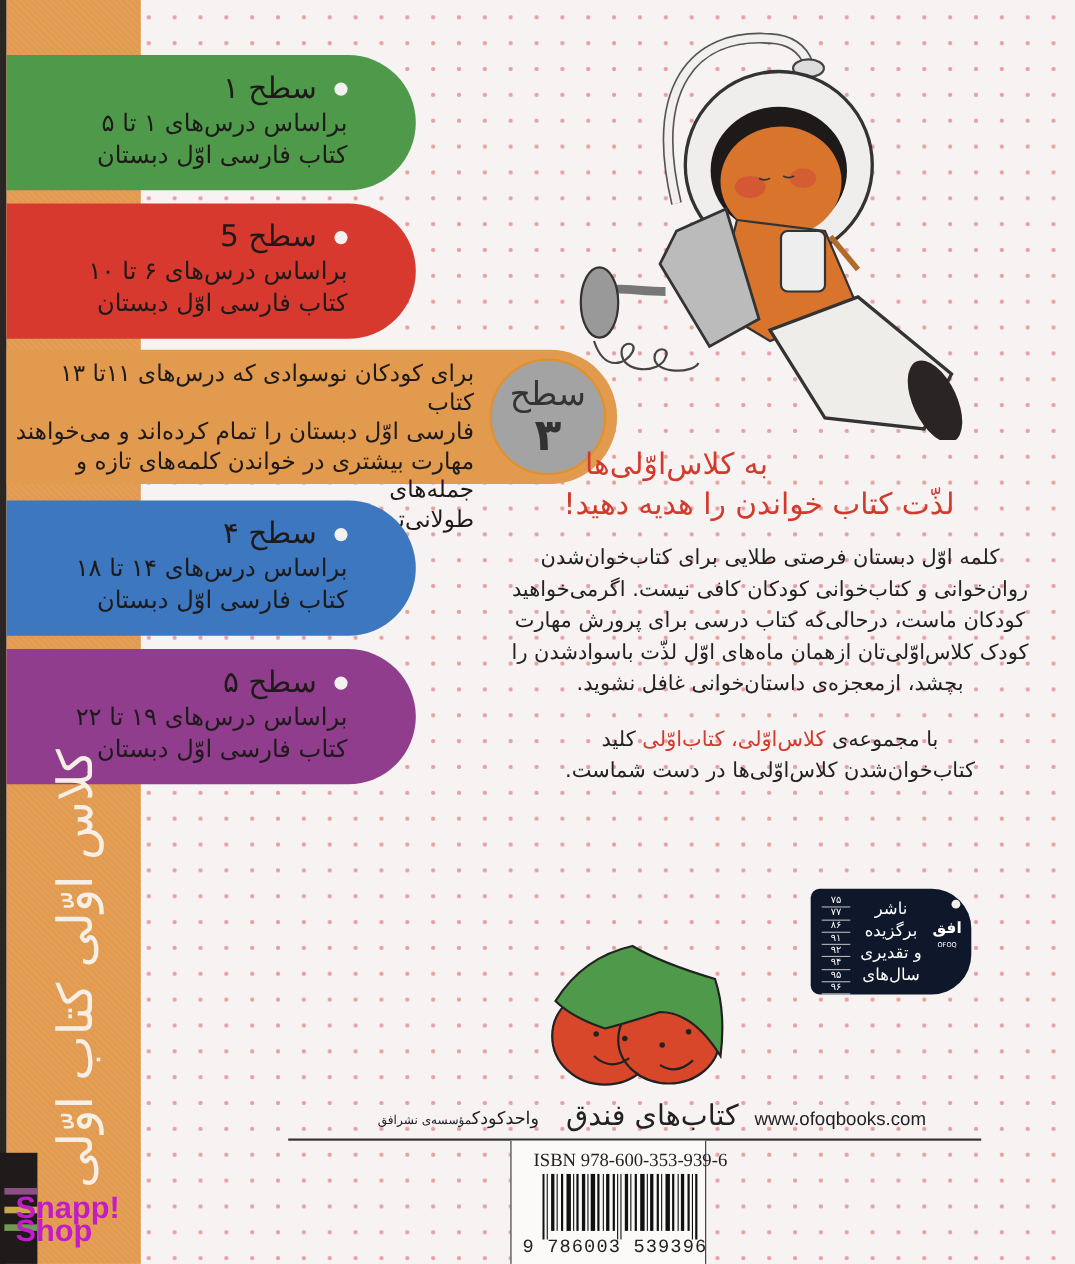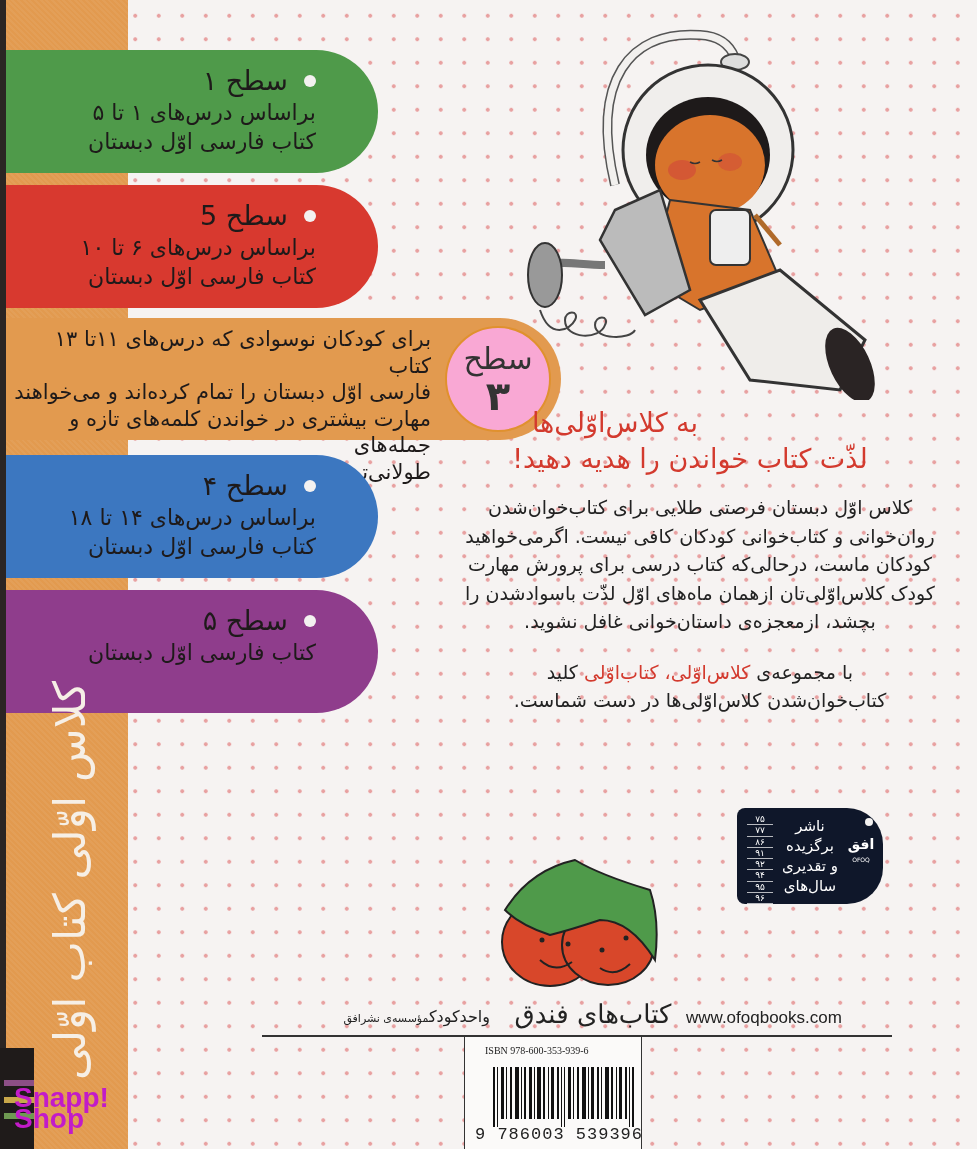--- a/index.html
+++ b/index.html
@@ -33,21 +33,21 @@
   .tab-2 { top: 185px; background: #d8392f; }
   .tab-4 { top: 455px; background: #3c77c0; }
   .tab-5 { top: 590px; background: #8f3d8c; }
 
   .level3 {
     position: absolute; left: 6px; top: 318px; width: 555px; height: 122px;
     background: #e29a4f; border-radius: 0 62px 62px 0; direction: rtl;
   }
   .level3 .circle {
     position: absolute; right: 10px; top: 8px; width: 106px; height: 106px; border-radius: 50%;
-    background: #f9a8d4; border: 2px solid #e0912e;
+    background: #a3a3a3; border: 2px solid #e0912e;
     display: flex; flex-direction: column; align-items: center; justify-content: center;
     color: #333;
   }
   .level3 .c-word { font-size: 30px; line-height: 34px; }
   .level3 .c-num { font-size: 40px; font-weight: bold; line-height: 40px; }
   .level3 .desc { position: absolute; right: 130px; top: 8px; width: 420px; font-size: 21px; line-height: 26.5px; color: #1e1a1a; }
 
   .headline { position: absolute; left: 430px; top: 405px; width: 520px; direction: rtl; text-align: center; color: #d33a2e; font-size: 27px; line-height: 36px; }
   .headline .h1 { padding-right: 150px; }
   .body-text { position: absolute; left: 440px; top: 493px; width: 520px; direction: rtl; text-align: center; font-size: 19px; line-height: 28.5px; color: #222; }
@@ -69,21 +69,21 @@
 
   .tomatoes { position: absolute; left: 490px; top: 850px; width: 180px; height: 140px; }
 
   .publisher-row { position: absolute; left: 260px; top: 1003px; width: 640px; height: 30px; }
   .pub-unit { position: absolute; left: 0; top: 4px; width: 230px; direction: rtl; text-align: right; font-size: 16px; color: #222; }
   .pub-unit small { font-size: 11px; }
   .pub-logo { position: absolute; left: 243px; top: -4px; width: 180px; direction: rtl; text-align: center; font-size: 26px; color: #222; font-family: "DejaVu Serif", serif; }
   .pub-url { position: absolute; left: 426px; top: 5px; font-family: "Liberation Sans", sans-serif; font-size: 17px; color: #222; }
   .rule { position: absolute; left: 262px; top: 1035px; width: 630px; height: 2px; background: #333; }
   .isbn-box { position: absolute; left: 464px; top: 1037px; width: 178px; height: 112px; border-left: 1px solid #333; border-right: 1px solid #333; background: #fbfaf9; }
-  .isbn-text { position: absolute; left: 20px; top: 8px; font-family: "Liberation Serif", serif; font-size: 10px; color: #222; white-space: nowrap; }
+  .isbn-text { position: absolute; left: 20px; top: 8px; font-family: "Liberation Serif", serif; font-size: 17px; color: #222; white-space: nowrap; }
   .barcode { position: absolute; left: 28px; top: 30px; width: 150px; height: 60px; }
   .barcode-digits { position: absolute; left: 10px; top: 88px; font-family: "Liberation Mono", monospace; font-size: 17px; letter-spacing: 1px; color: #222; white-space: nowrap; }
 
   .spine-title {
     position: absolute; left: 20px; top: 700px; width: 100px; height: 360px;
     display: flex; align-items: center; justify-content: center;
   }
   .spine-title span {
     display: block; transform: rotate(-90deg); white-space: nowrap;
     color: #f6efe6; font-size: 44px; direction: rtl;
@@ -134,20 +134,21 @@
       <span>سطح ۴</span>
     </div>
   <div class="t-line">براساس درس‌های ۱۴ تا ۱۸</div>
   <div class="t-line">کتاب فارسی اوّل دبستان</div>
 </div>
 <div class="tab tab-5">
   <div class="t-title">
       <span class="bullet"></span>
       <span>سطح ۵</span>
     </div>
+  <div class="t-line">براساس درس‌های ۱۹ تا ۲۲</div>
   <div class="t-line">کتاب فارسی اوّل دبستان</div>
 </div>
 
 <svg class="astronaut" viewBox="0 0 360 380">
   <path d="M95 165 C70 60 110 10 180 15 C200 16 210 25 215 38" fill="none" stroke="#555" stroke-width="10"></path>
   <path d="M95 165 C70 60 110 10 180 15 C200 16 210 25 215 38" fill="none" stroke="#f2f0ee" stroke-width="7"></path>
   <ellipse cx="215" cy="42" rx="14" ry="8" fill="#ddd" stroke="#444" stroke-width="2"></ellipse>
   <circle cx="188" cy="130" r="85" fill="#f0eeec" stroke="#333" stroke-width="3"></circle>
   <ellipse cx="188" cy="135" rx="62" ry="58" fill="#1e1a1a"></ellipse>
   <ellipse cx="190" cy="145" rx="55" ry="50" fill="#d8742c"></ellipse>
@@ -164,21 +165,21 @@
   <path d="M180 280 L260 250 L345 320 L320 370 L230 360 Z" fill="#efedea" stroke="#333" stroke-width="3"></path>
   <ellipse cx="330" cy="345" rx="20" ry="40" fill="#2a2424" transform="rotate(-25 330 345)"></ellipse>
 </svg>
 
 <div class="headline">
   <div class="h1">به کلاس‌اوّلی‌ها</div>
   <div>لذّت کتاب خواندن را هدیه دهید!</div>
 </div>
 
 <div class="body-text">
-  <div>کلاس اوّل دبستان فرصتی طلایی برای کتاب‌خوان‌شدن</div>
+  <div>کلمه اوّل دبستان فرصتی طلایی برای کتاب‌خوان‌شدن</div>
   <div>روان‌خوانی و کتاب‌خوانی کودکان کافی نیست. اگرمی‌خواهید</div>
   <div>کودکان ماست، درحالی‌که کتاب درسی برای پرورش مهارت</div>
   <div>کودک کلاس‌اوّلی‌تان ازهمان ماه‌های اوّل لذّت باسوادشدن را</div>
   <div>بچشد، ازمعجزه‌ی داستان‌خوانی غافل نشوید.</div>
 </div>
 
 <div class="tagline">
   <div><span>با مجموعه‌ی </span><span class="hl">کلاس‌اوّلی، کتاب‌اوّلی</span><span> کلید</span></div>
   <div>کتاب‌خوان‌شدن کلاس‌اوّلی‌ها در دست شماست.</div>
 </div>

